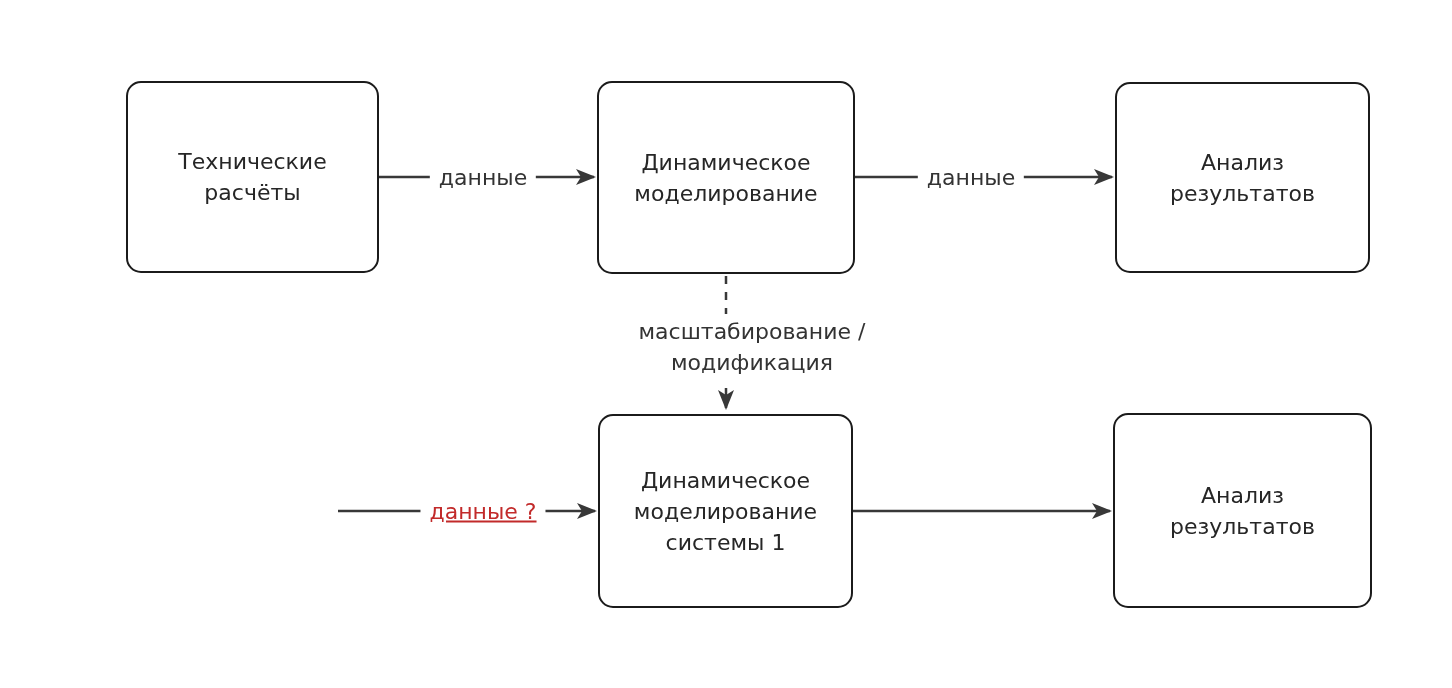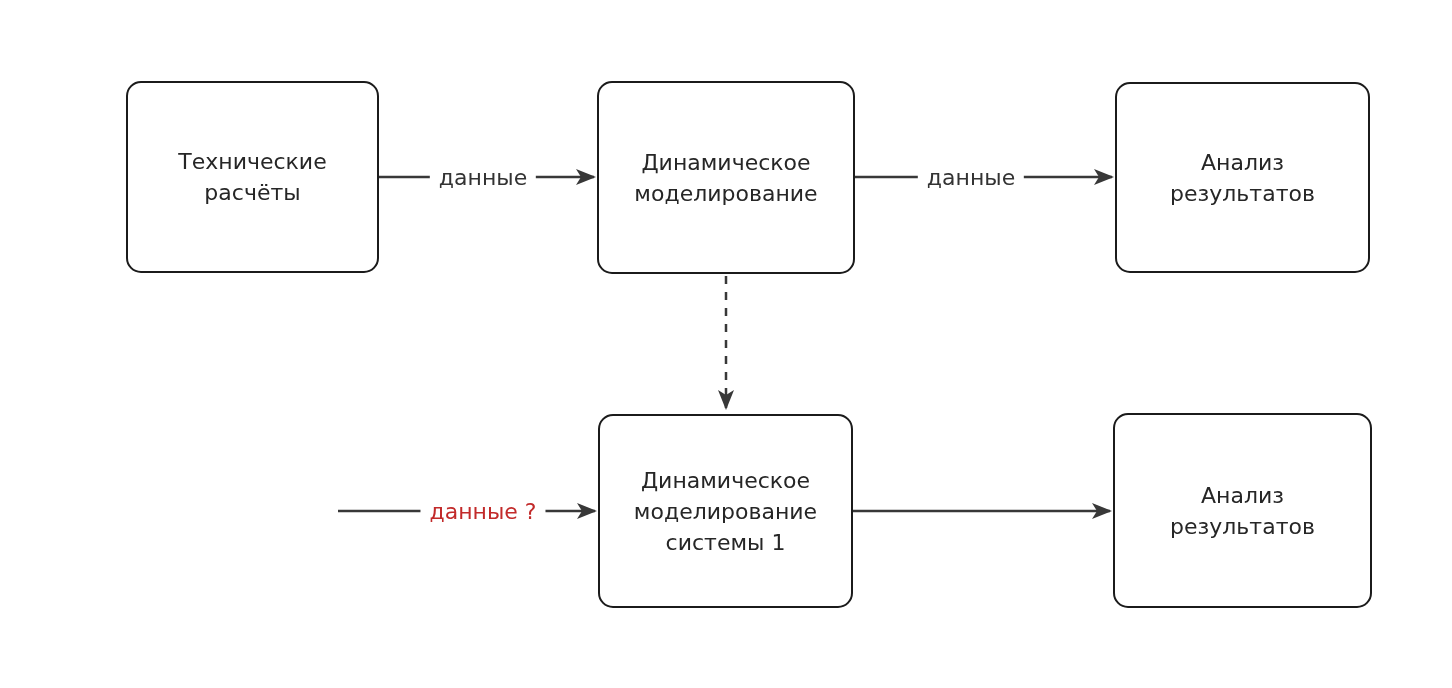--- a/index.html
+++ b/index.html
@@ -102,16 +102,18 @@
 
   <div class="node" style="left:1113px; top:413px; width:259px; height:195px;">
     <span>Анализ
 результатов</span>
   </div>
 
   <div class="edge-label" style="left:458px; top:177px;">данные</div>
 
   <div class="edge-label" style="left:946px; top:177px;">данные</div>
 
+  <div class="edge-label" style="left:727px; top:347px;">масштабирование /
+модификация</div>
 
-  <div class="edge-label red" style="left:458px; top:511px;">данные ?</div>
+  <div class="edge-label red" style="left:458px; top:511px;text-decoration:underline;">данные ?</div>
 
 </div>
 
 </body></html>

